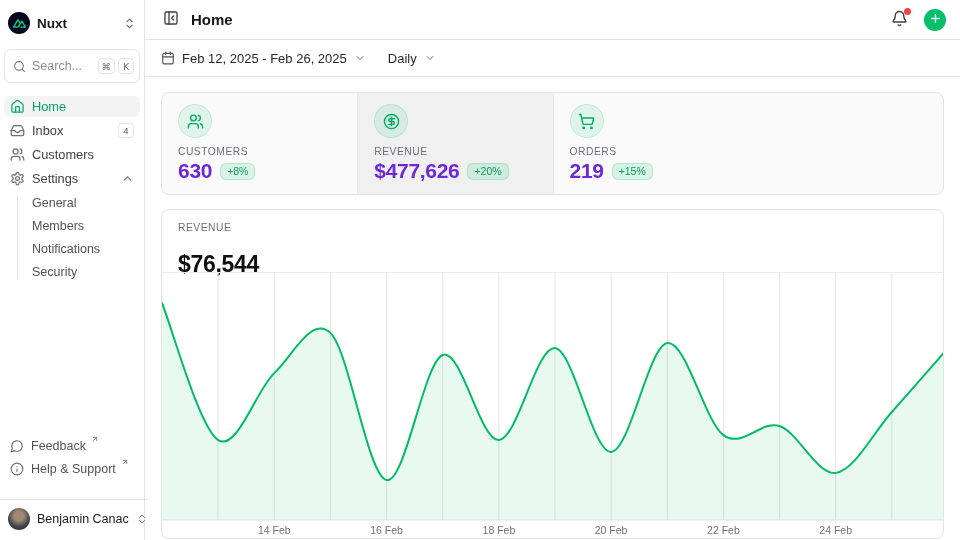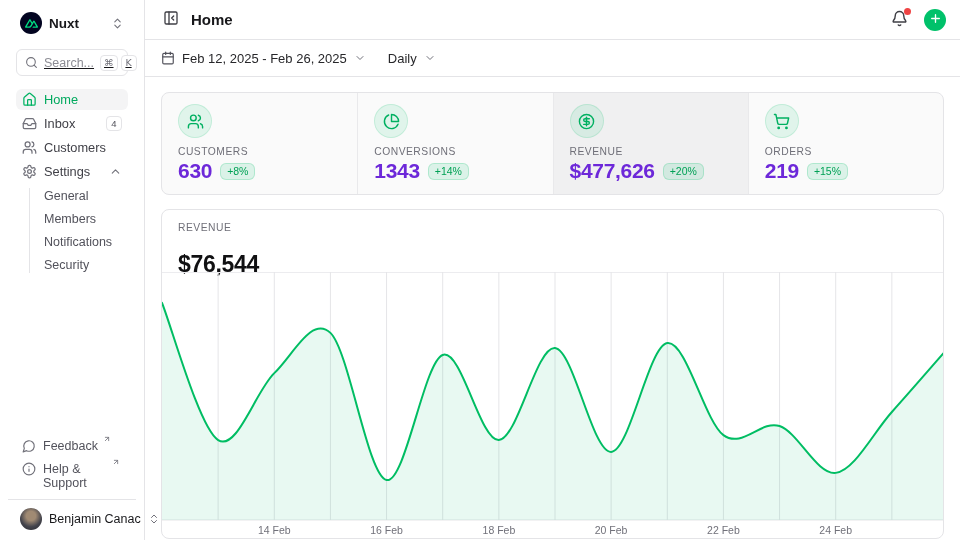--- a/index.html
+++ b/index.html
@@ -2,30 +2,30 @@
 <html><head>
 <meta charset="utf-8">
 <style>
   * { margin:0; padding:0; box-sizing:border-box; }
   html,body { width:960px; height:540px; overflow:hidden; background:#fff;
     font-family:"Liberation Sans","DejaVu Sans",sans-serif; color:#18181b; }
   .app { display:flex; width:960px; height:540px; }
 
   
   .sidebar { width:145px; min-width:145px; border-right:1px solid #e4e4e7;
-    display:flex; flex-direction:column; padding:8px 16px 0; background:#fff; }
+    display:flex; flex-direction:column; padding:8px 4px 0; background:#fff; }
   .brand-row { display:flex; align-items:center; gap:7px; padding:3px 4px; height:30px; cursor:pointer; border-radius:6px; }
   .logo-circle { width:22px; height:22px; border-radius:50%; background:#020420;
     display:flex; align-items:center; justify-content:center; flex:none; }
   .logo-circle svg { width:13px; height:13px; display:block; }
   .brand-name { font-size:13.5px; font-weight:700; flex:1; }
   .muted-ic { color:#71717a; display:flex; }
 
-  .search-box { margin-top:11px; height:27px; border:1px solid #e4e4e7; border-radius:6px;
-    display:flex; align-items:center; gap:6px; padding:0 5px 0 8px; cursor:text; background:#fff;text-decoration:underline; }
+  .search-box { margin-top:11px; height:34px; border:1px solid #e4e4e7; border-radius:6px;
+    display:flex; align-items:center; gap:6px; padding:0 5px 0 8px; cursor:text; background:#fff; }
   .search-ph { font-size:12.5px; color:#8d8d95; flex:1; }
   kbd { min-width:16px; height:16px; padding:0 3px; border:1px solid #e4e4e7; border-radius:4px;
     background:#fff; font-size:9.5px; color:#71717a; display:inline-flex; align-items:center;
     justify-content:center; font-family:"DejaVu Sans",sans-serif; }
   .kbds { display:flex; gap:3px; }
 
   .nav { margin-top:13px; display:flex; flex-direction:column; gap:3px; }
   .nav-item { display:flex; align-items:center; gap:7px; height:21px; padding:0 6px;
     border-radius:6px; font-size:12.8px; color:#3f3f46; cursor:pointer; }
   .nav-item .nav-ic { color:#71717a; display:flex; }
@@ -286,33 +286,20 @@
                 <path d="M16 21v-2a4 4 0 0 0-4-4H6a4 4 0 0 0-4 4v2"></path>
                 <path d="M22 21v-2a4 4 0 0 0-3-3.87"></path>
                 <path d="M16 3.13a4 4 0 0 1 0 7.75"></path>
                 <circle cx="9" cy="7" r="4"></circle>
               </svg>
             </div>
           <div class="stat-label">CUSTOMERS</div>
           <div class="stat-value-row">
             <span class="stat-value">630</span>
             <span class="pill">+8%</span>
-          </div>
-        </div>
-        <div class="stat">
-          <div class="stat-icon">
-              <svg width="17" height="17" viewBox="0 0 24 24" fill="none" stroke="currentColor" stroke-width="2" stroke-linecap="round" stroke-linejoin="round">
-                <path d="M21.21 15.89A10 10 0 1 1 8 2.83"></path>
-                <path d="M22 12A10 10 0 0 0 12 2v10z"></path>
-              </svg>
-            </div>
-          <div class="stat-label">CONVERSIONS</div>
-          <div class="stat-value-row">
-            <span class="stat-value">1343</span>
-            <span class="pill">+14%</span>
           </div>
         </div>
         <div class="stat selected">
           <div class="stat-icon">
               <svg width="17" height="17" viewBox="0 0 24 24" fill="none" stroke="currentColor" stroke-width="2" stroke-linecap="round" stroke-linejoin="round">
                 <path d="M16 8h-6a2 2 0 1 0 0 4h4a2 2 0 1 1 0 4H8"></path>
                 <path d="M12 18V6"></path>
                 <circle cx="12" cy="12" r="10"></circle>
               </svg>
             </div>

